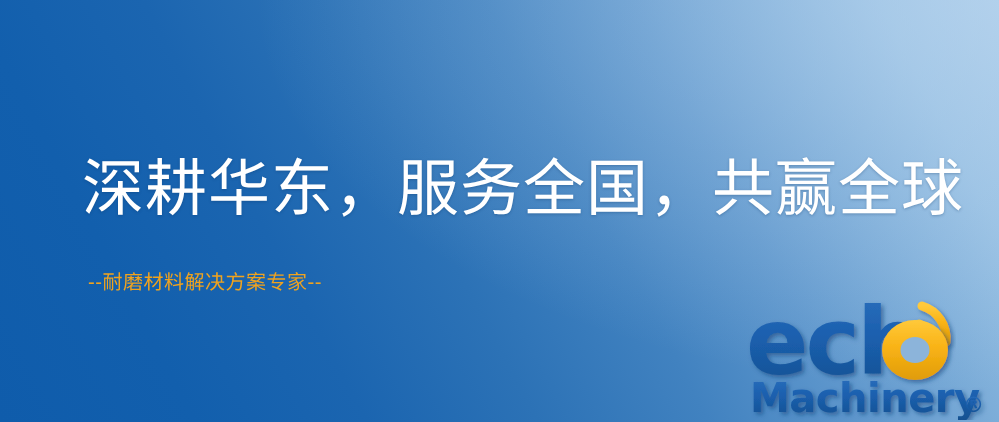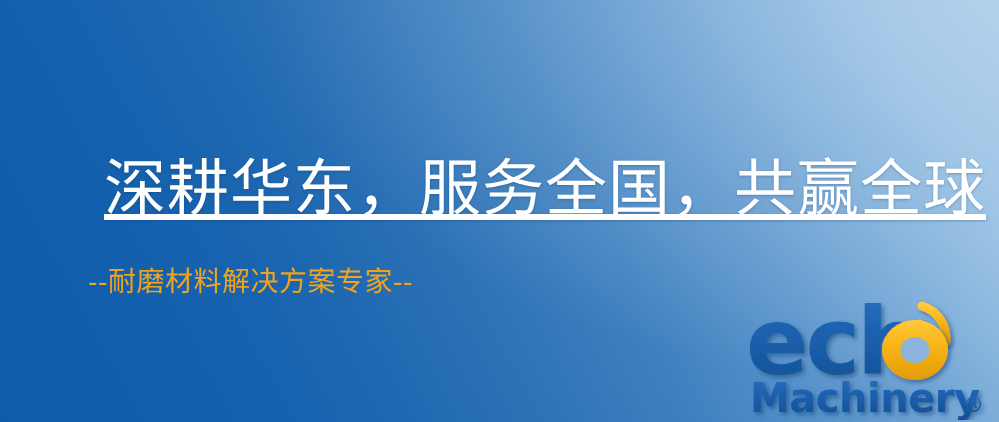--- a/index.html
+++ b/index.html
@@ -39,41 +39,40 @@
     inset: 0;
     pointer-events: none;
     background: radial-gradient(120% 150% at 100% 0%,
                  rgba(190,216,240,0.55) 0%,
                  rgba(190,216,240,0.22) 35%,
                  rgba(190,216,240,0.0) 62%);
   }
 
   .headline {
     position: absolute;
-    left: 104px;
+    left: 82px;
     top: 152px;
     color: #ffffff;
     font-family: "DejaVu Serif", "Liberation Serif", serif;
     font-size: 62px;
     line-height: 74px;
     letter-spacing: 1px;
     white-space: nowrap;
     font-weight: 400;
     text-shadow: 0 1px 3px rgba(10,50,95,0.30);
     z-index: 3;
-    text-decoration: underline;
   }
 
   .subtitle {
     position: absolute;
     left: 88px;
     top: 266px;
     color: #f0a31e;
     font-family: "DejaVu Serif", "Liberation Serif", serif;
-    font-size: 28px;
+    font-size: 20px;
     line-height: 32px;
     letter-spacing: 0.5px;
     white-space: nowrap;
     font-weight: 400;
     z-index: 3;
   }
 
   
   .logo {
     position: absolute;

